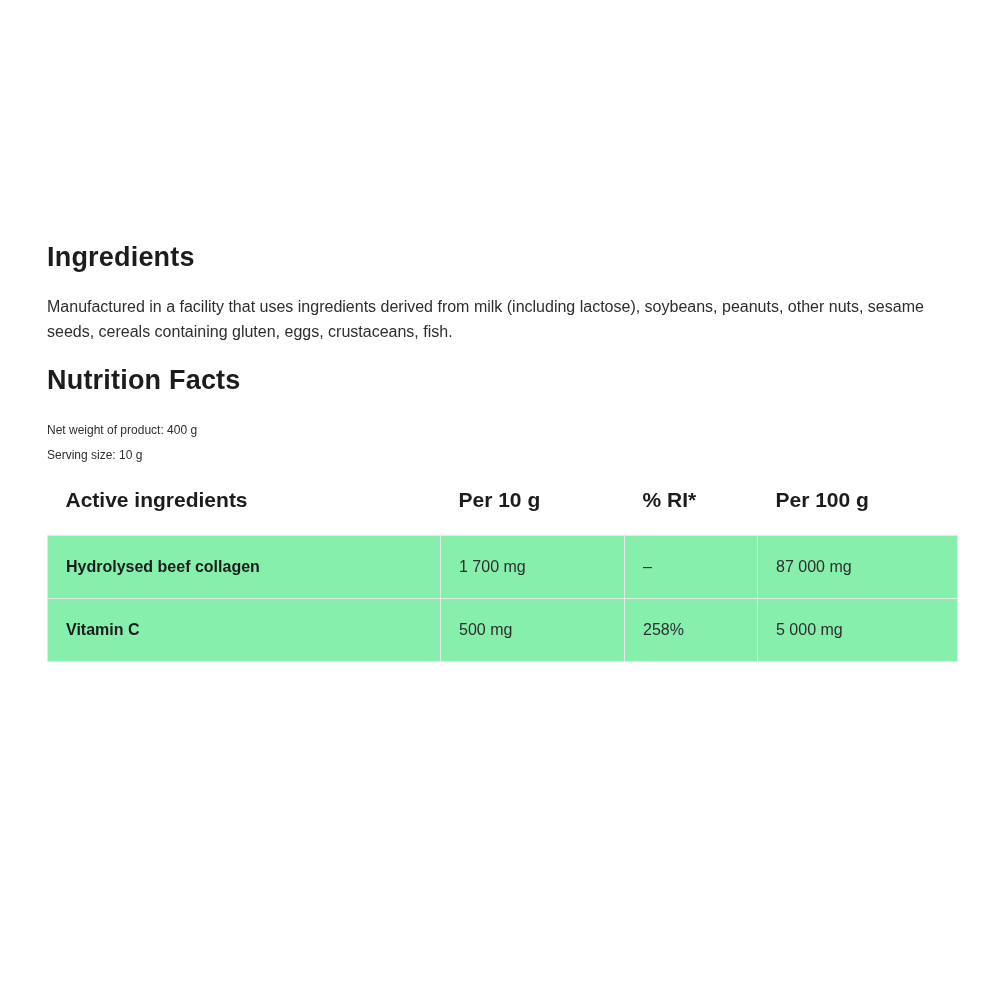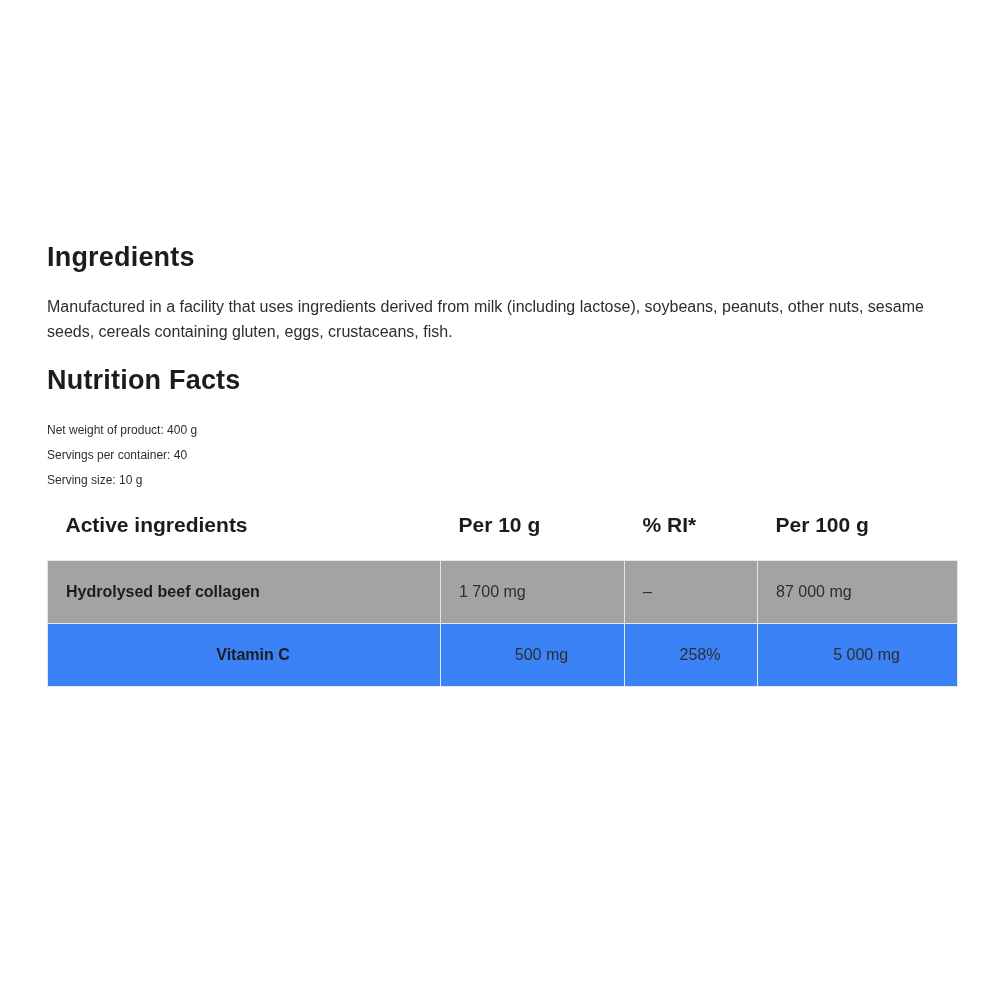--- a/index.html
+++ b/index.html
@@ -53,45 +53,43 @@
     padding: 0 0 23px 18px;
     border: none;
   }
   .nutrition-table tbody td {
     border: 1px solid #e7e7e7;
     height: 63px;
     padding-left: 18px;
     font-size: 16px;
     color: #2e2e2e;
     vertical-align: middle;
-    background: #a3a3a3;
+    background: #86efac;
   }
   .nutrition-table tbody tr.alt td {
-    background: #3b82f6;
-    text-align: center;
+    background: #86efac;
   }
   .nutrition-table tbody td.ingredient-name {
     font-weight: 700;
     color: #1c1c1c;
   }
 </style>
 </head>
 <body>
 
 <div class="page">
 
   <h2 class="section-title" id="ingredients-title">Ingredients</h2>
 
 
   <p class="body-text">Manufactured in a facility that uses ingredients derived from milk (including lactose), soybeans, peanuts, other nuts, sesame seeds, cereals containing gluten, eggs, crustaceans, fish.</p>
 
   <h2 class="section-title" id="nutrition-title">Nutrition Facts</h2>
 
   <p class="detail-line">Net weight of product: 400 g</p>
-  <p class="detail-line">Servings per container: 40</p>
   <p class="detail-line">Serving size: 10 g</p>
 
   <table class="nutrition-table">
     <colgroup>
       <col class="col-name">
       <col class="col-per10">
       <col class="col-ri">
       <col class="col-per100">
     </colgroup>
     <thead>

